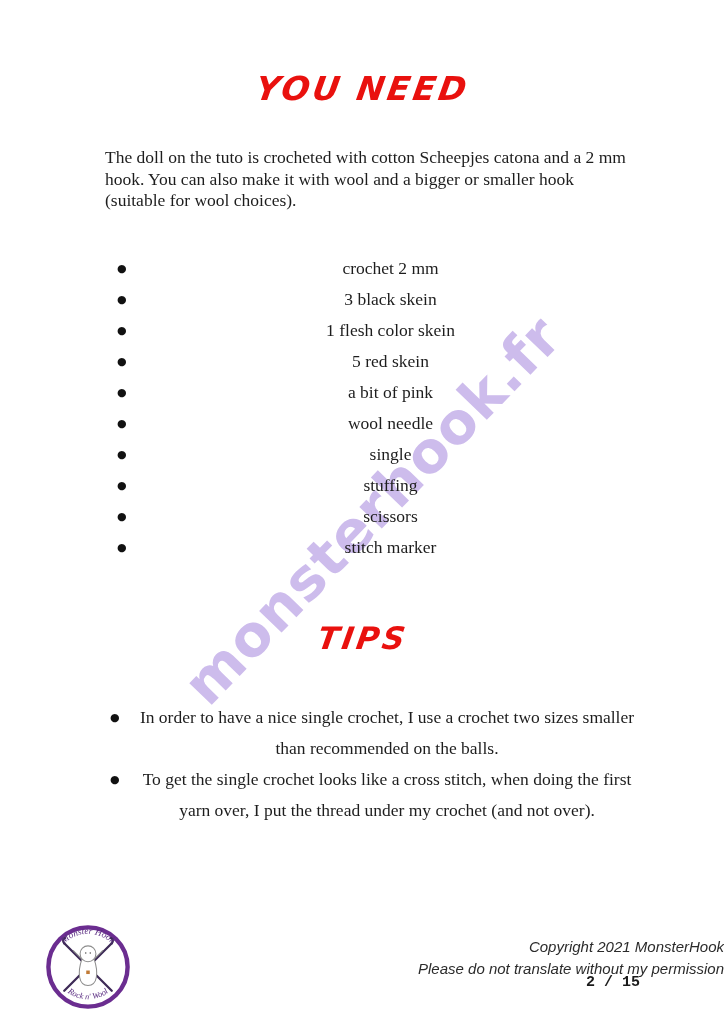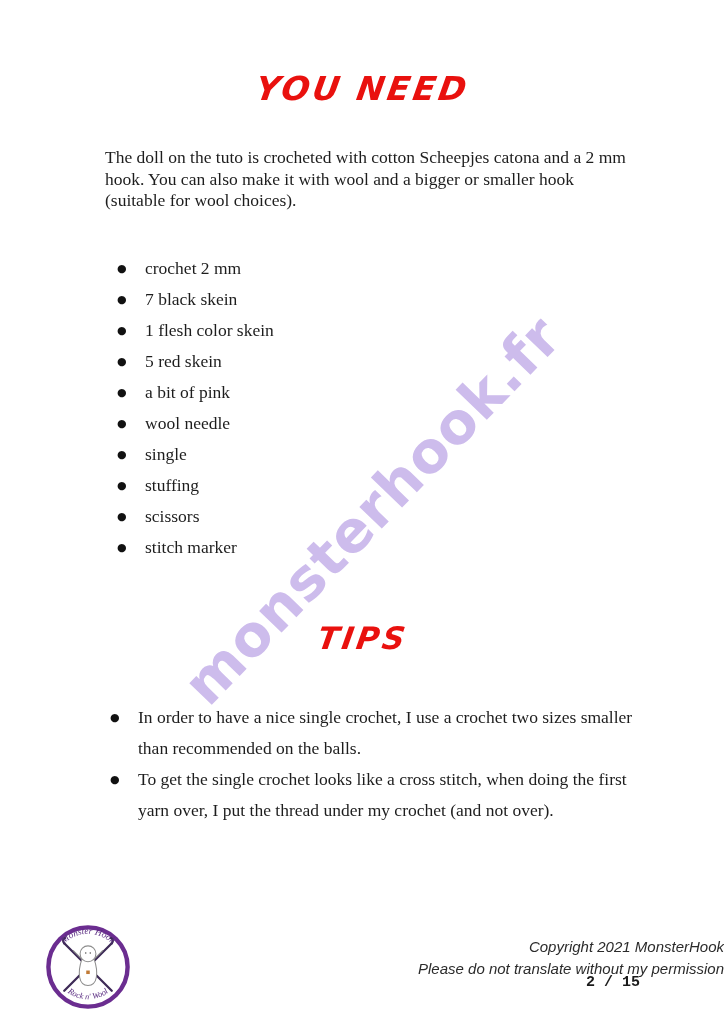--- a/index.html
+++ b/index.html
@@ -33,21 +33,21 @@
   ul.materials li { display:flex; align-items:baseline; height:31px; font-size:17.5px; line-height:31px; }
   ul.tips {
     list-style:none; margin:48px 0 0 0; padding:0 0 0 21px;
   }
   ul.tips li { display:flex; align-items:baseline; font-size:17.5px; line-height:31px; }
   .bullet {
     flex:0 0 auto; width:16px; margin-right:12px; font-size:11px;
     position:relative; top:-2px; color:#111;
     font-family:"DejaVu Sans", sans-serif;
   }
-  .li-text { flex:1 1 auto; }
+  .li-text { flex:1 1 auto;text-align:center; }
   
   .footer-logo { position:absolute; left:44px; top:923px; width:88px; height:88px; z-index:2; }
   .copyright {
     position:absolute; left:0; right:0; top:936px; z-index:1;
     text-align:right; font-family:"Liberation Sans", sans-serif;
     font-style:italic; font-size:15px; line-height:22px; color:#2b2b2b;
   }
   .page-number {
     position:absolute; right:84px; top:974px; z-index:1;
     font-family:Liberation Mono, monospace; font-weight:bold;
@@ -67,21 +67,21 @@
 
     <p class="intro">The doll on the tuto is crocheted with cotton Scheepjes catona and a 2 mm hook. You can also make it with wool and a bigger or smaller hook (suitable for wool choices).</p>
 
     <ul class="materials">
         <li>
         <span class="bullet">●</span>
         <span class="li-text">crochet 2 mm</span>
       </li>
         <li>
         <span class="bullet">●</span>
-        <span class="li-text">7 black skein</span>
+        <span class="li-text">3 black skein</span>
       </li>
         <li>
         <span class="bullet">●</span>
         <span class="li-text">1 flesh color skein</span>
       </li>
         <li>
         <span class="bullet">●</span>
         <span class="li-text">5 red skein</span>
       </li>
         <li>

